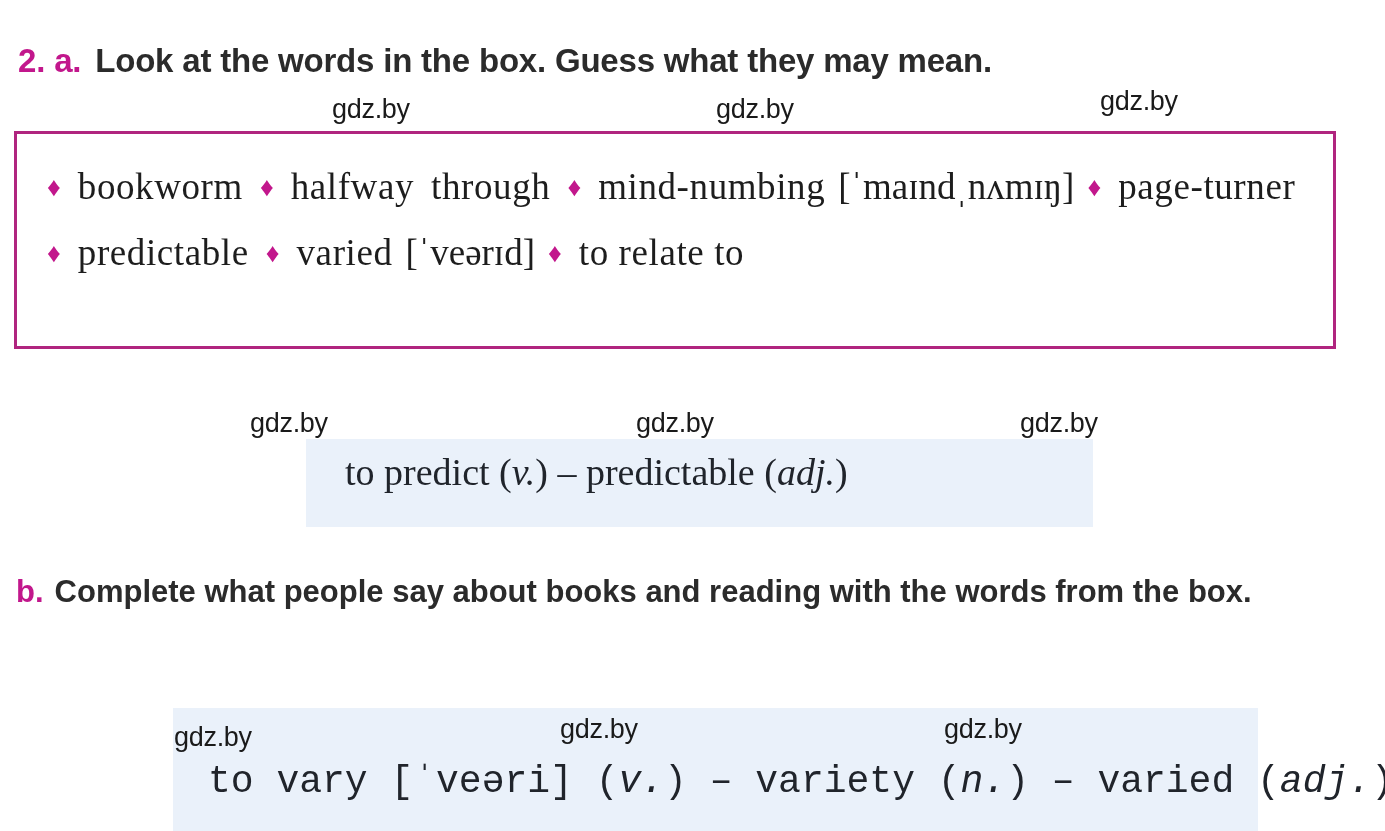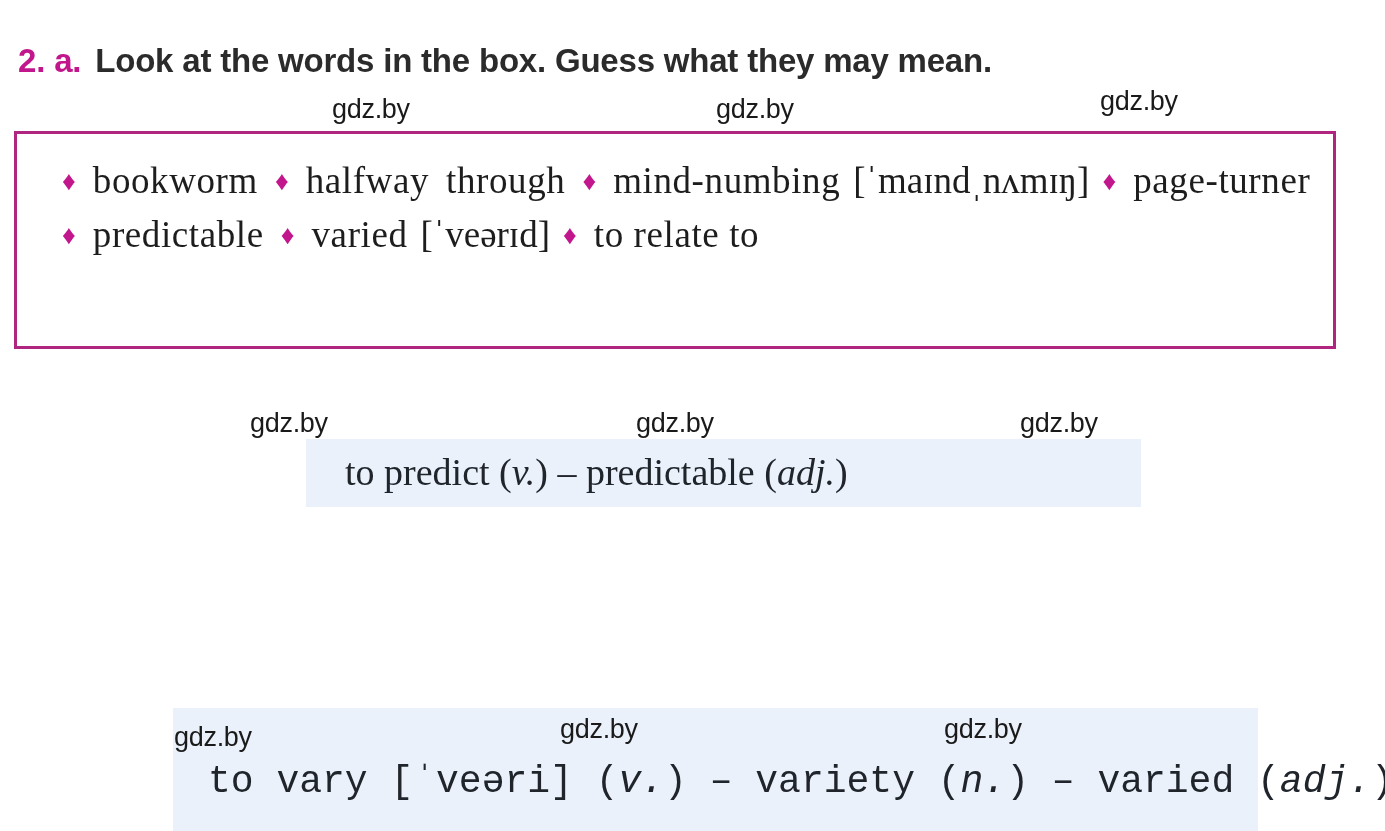--- a/index.html
+++ b/index.html
@@ -68,26 +68,26 @@
     left: 14px;
     top: 115px;
     width: 1322px;
     height: 218px;
     border: 3px solid #b0257f;
     box-sizing: border-box;
     background: #ffffff;
   }
   .word-box-inner {
     position: absolute;
-    left: 45px;
+    left: 30px;
     top: 20px;
     width: 1270px;
     font-family: "Liberation Serif", serif;
     font-size: 37px;
-    line-height: 54px;
+    line-height: 66px;
     color: #1d1d1d;
     letter-spacing: 0.6px;
   }
   .diamond {
     color: #c2178c;
     font-size: 27px;
     vertical-align: 3px;
     letter-spacing: 0;
   }
   .wsp { display: inline-block; width: 13px; }
@@ -98,22 +98,21 @@
   .note-box {
     position: absolute;
     background: #eaf1fa;
     font-family: "Liberation Serif", serif;
     color: #20242b;
   }
   .note-box-1 {
     left: 306px;
     top: 423px;
     width: 787px;
-    height: 68px;
-    padding-left: 48px;
+    height: 88px;
   }
   .note-box-1 .note-text {
     position: absolute;
     left: 39px;
     top: 5px;
     font-size: 38px;
     line-height: 56px;
     white-space: nowrap;
   }
   .note-box-2 {
@@ -158,20 +157,23 @@
   <div class="word-box">
     <div class="word-box-inner">
       <span class="diamond">♦</span><span class="wsp-wide"></span><span>bookworm</span><span class="wsp-wide"></span><span class="diamond">♦</span><span class="wsp-wide"></span><span>halfway</span><span class="wsp-wide"></span><span>through</span><span class="wsp-wide"></span><span class="diamond">♦</span><span class="wsp-wide"></span><span>mind-numbing</span><span class="wsp"></span><span class="ipa">[ˈmaɪndˌnʌmɪŋ]</span><span class="wsp"></span><span class="diamond">♦</span><span class="wsp-wide"></span><span>page-turner</span><span class="wsp-wide"></span><span class="diamond">♦</span><span class="wsp-wide"></span><span>predictable</span><span class="wsp-wide"></span><span class="diamond">♦</span><span class="wsp-wide"></span><span>varied</span><span class="wsp"></span><span class="ipa">[ˈveərɪd]</span><span class="wsp"></span><span class="diamond">♦</span><span class="wsp-wide"></span><span>to relate to</span>
     </div>
   </div>
 
   <div class="note-box note-box-1">
     <div class="note-text"><span>to predict </span>(<span class="pos">v.</span>)<span> – predictable </span>(<span class="pos">adj.</span>)</div>
   </div>
 
+  <div class="task-heading-b">
+    <span class="letter-marker">b.</span><span>Complete what people say about books and reading with the words from the box.</span>
+  </div>
 
   <div class="note-box note-box-2">
     <div class="note-text"><span>to vary [ˈveəri] </span>(<span class="pos">v.</span>)<span> – variety </span>(<span class="pos">n.</span>)<span> – varied </span>(<span class="pos">adj.</span>)</div>
   </div>
 
   <div id="watermark-layer">
       <div class="watermark" style="left: 332px; top: 78px;">gdz.by</div>
       <div class="watermark" style="left: 716px; top: 78px;">gdz.by</div>
       <div class="watermark" style="left: 1100px; top: 70px;">gdz.by</div>
       <div class="watermark" style="left: 250px; top: 392px;">gdz.by</div>

